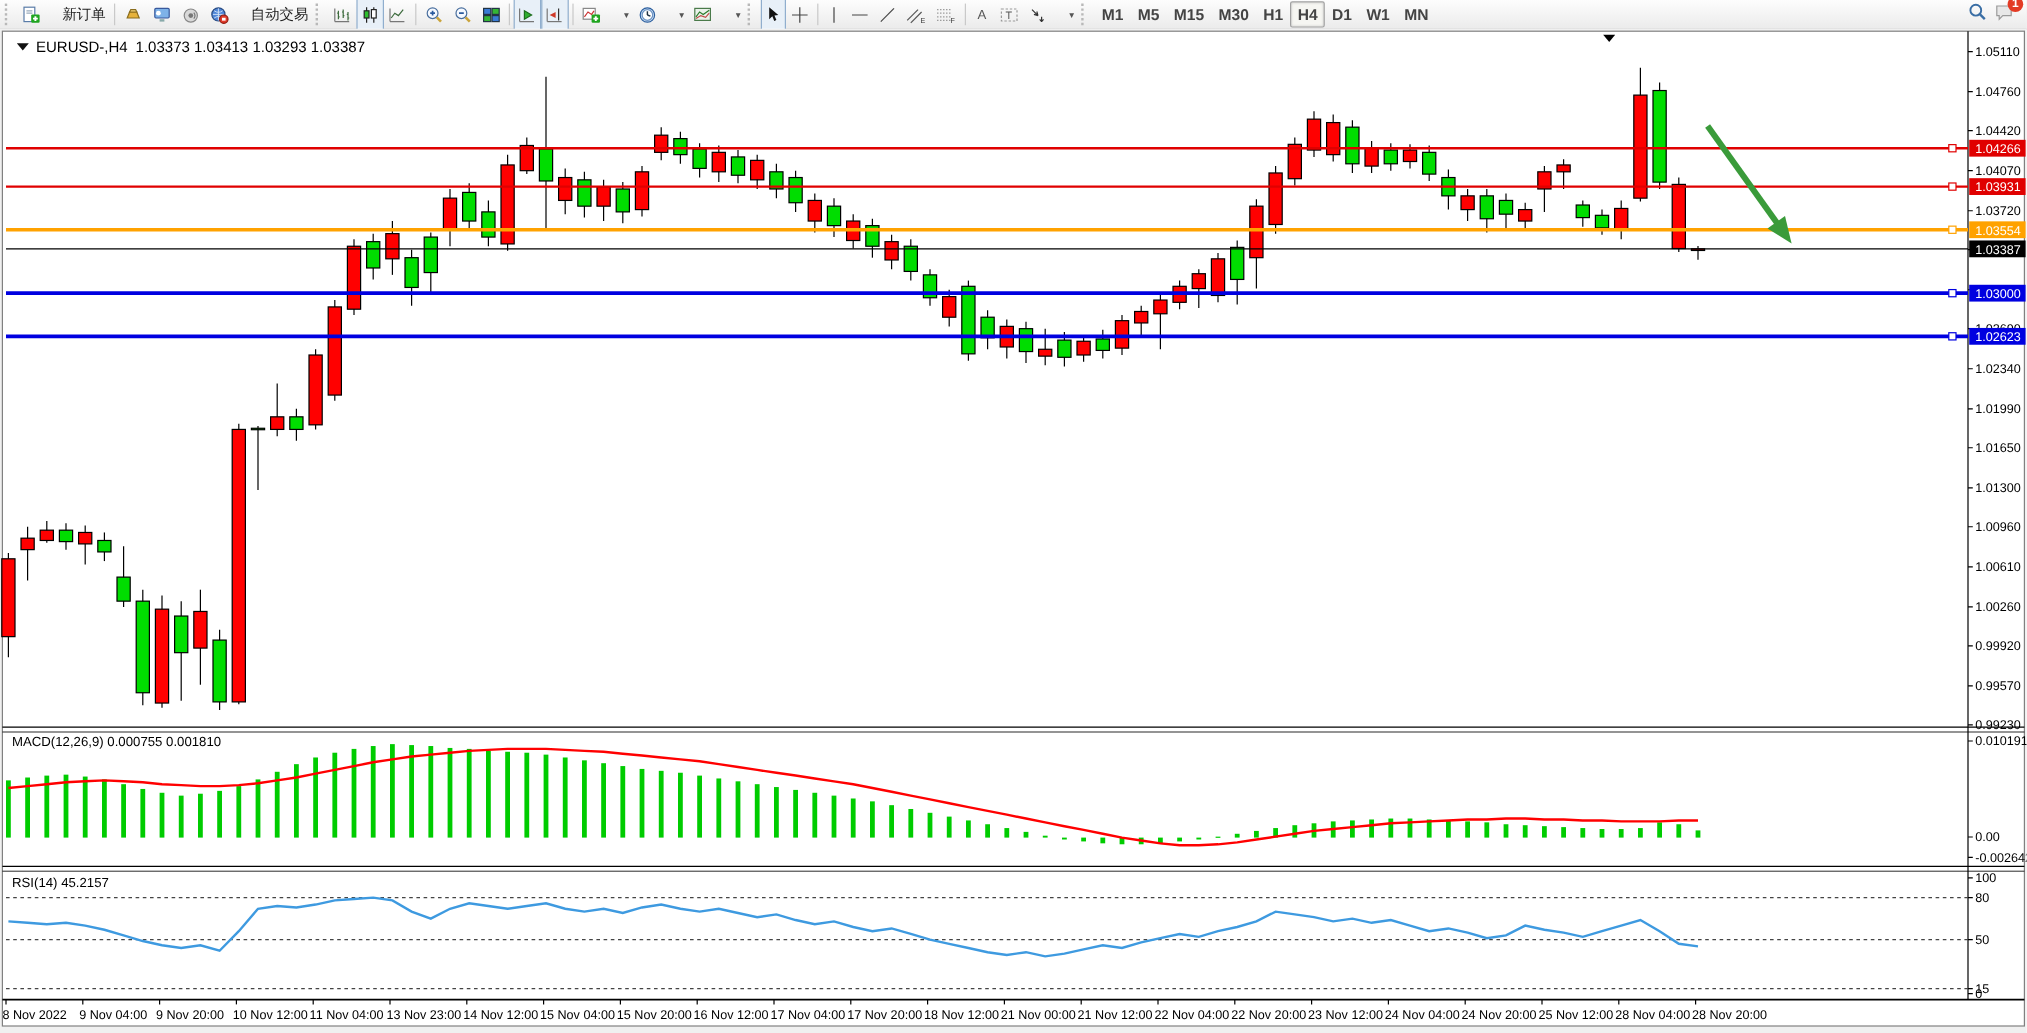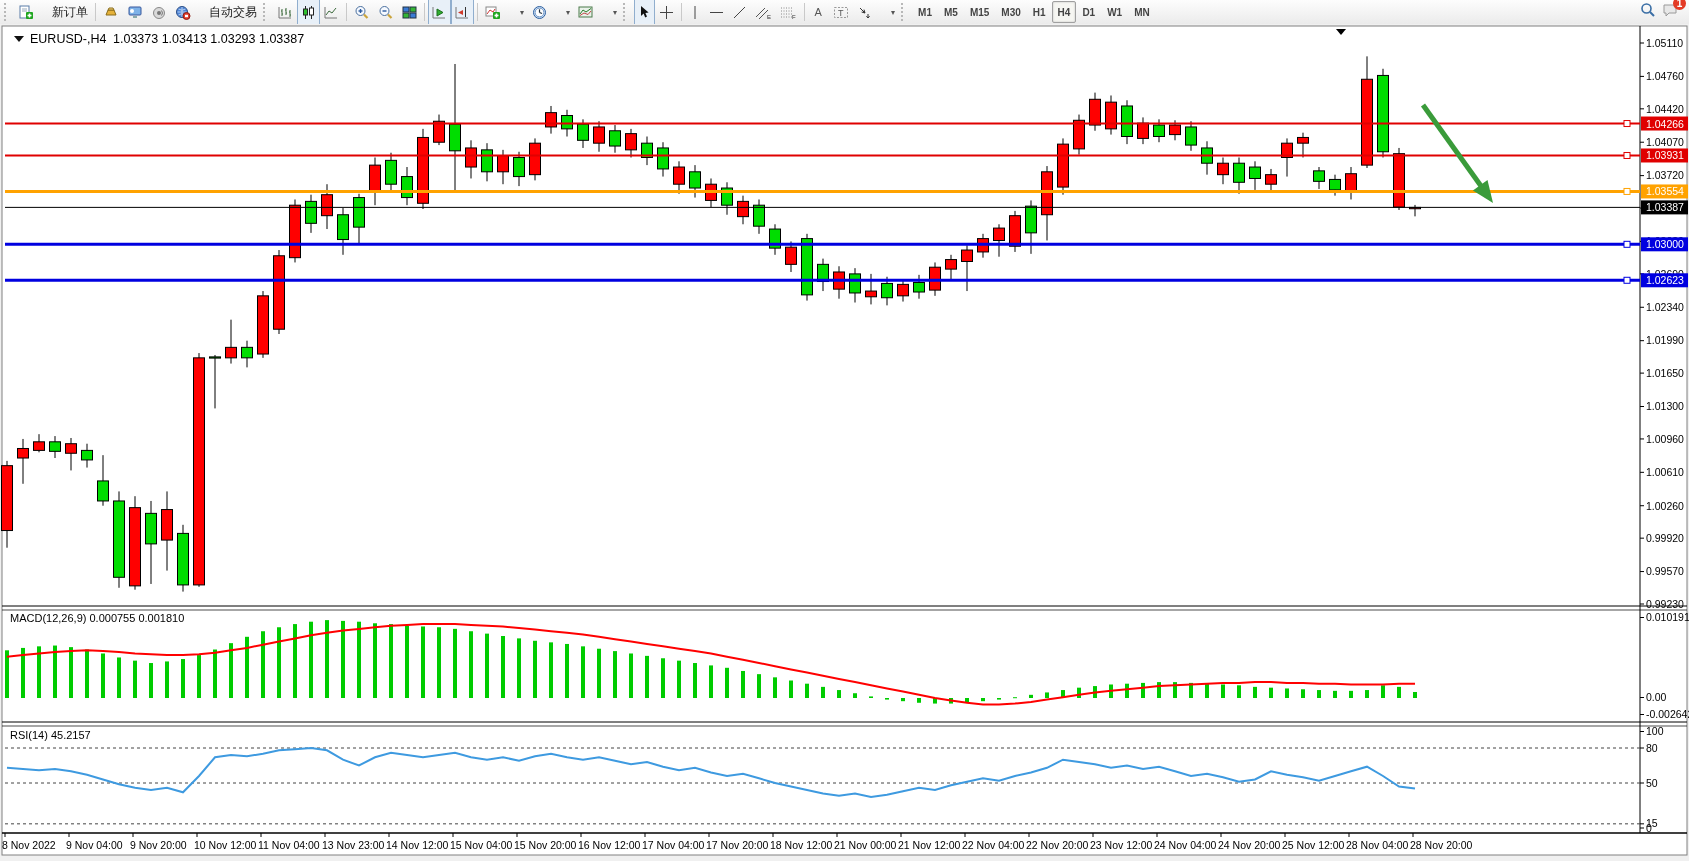--- a/index.html
+++ b/index.html
@@ -7,21 +7,21 @@
   
   #toolbar{height:24px;display:flex;align-items:center;background:linear-gradient(#fdfdfd,#ebebeb);
            border-bottom:1px solid #9a9a9a;padding:0 2px;white-space:nowrap;}
   .handle{width:5px;height:18px;border-left:2px dotted #b8b8b8;margin:0 4px 0 2px;}
   .sep{width:1px;height:18px;background:#c9c9c9;margin:0 3px;}
   .tb-btn{display:inline-flex;align-items:center;gap:18px;height:20px;padding:16px 3px;border:1px solid transparent;
           border-radius:2px;font-size:12px;color:#222;cursor:default;}
   .tb-btn.active{background:#e8f0f8;border:1px solid #90aece;}
   .tb-btn svg{display:block;}
   .tb-label{font-size:12px;}
-  .tf-btn{font-size:10px;font-weight:bold;color:#444;padding:0 5px;height:20px;display:inline-flex;
+  .tf-btn{font-size:13px;font-weight:bold;color:#444;padding:0 5px;height:20px;display:inline-flex;
           align-items:center;border:1px solid transparent;border-radius:2px;}
   .tf-btn.active{background:#f6f6f2;border:1px solid #a0a0a0;box-shadow:inset 0 0 2px #bbb;text-align:center;}
   .caret{font-size:8px;color:#555;margin-left:1px;}
   #tb-right{margin-left:auto;display:flex;align-items:center;gap:6px;padding-right:8px;}
   #notif{position:relative;}
   #notif .badge{position:absolute;top:-5px;right:-7px;background:#e33b25;color:#fff;border-radius:50%;
         width:13px;height:13px;font-size:10px;font-weight:bold;display:flex;align-items:center;justify-content:center;}
   
   #chartwrap{position:absolute;left:0;top:24px;width:1689px;height:837px;background:#fff;}
   svg text{font-family:"Liberation Sans",sans-serif;}

